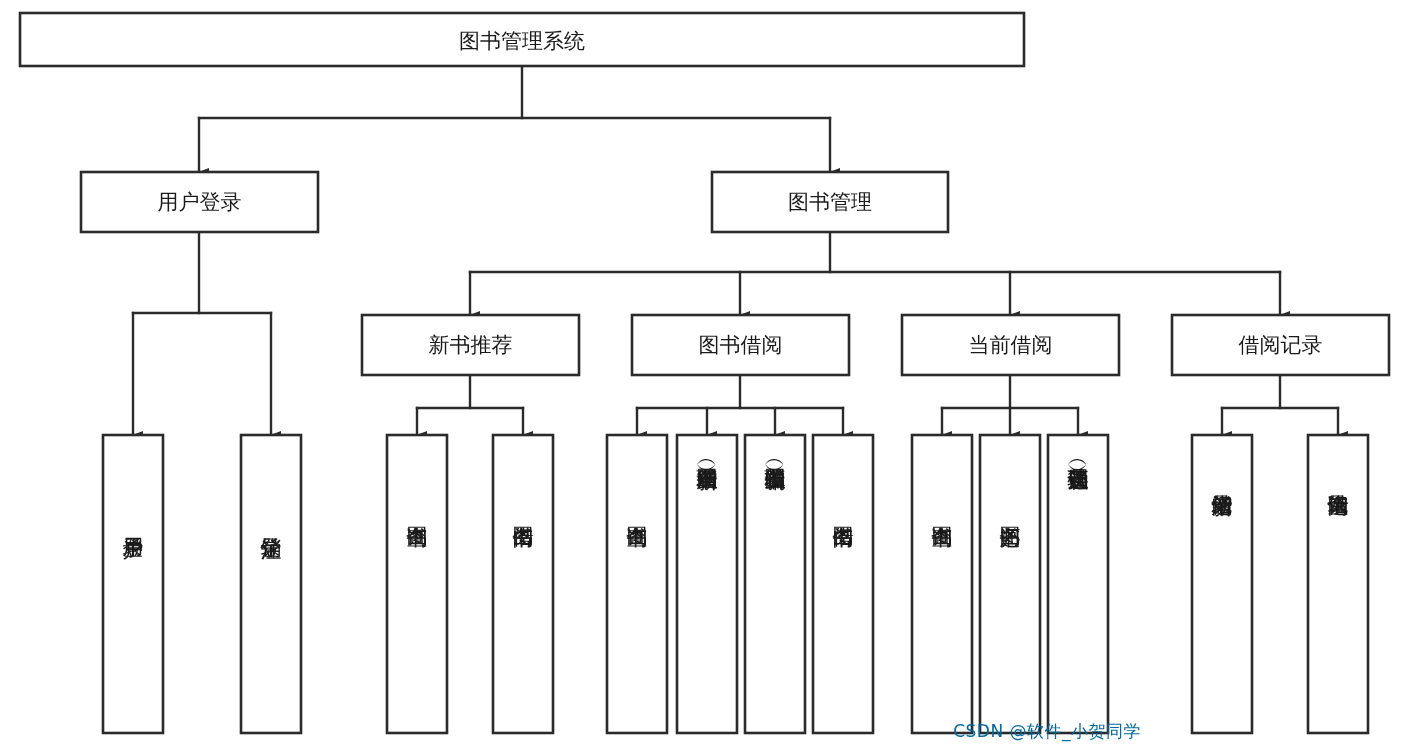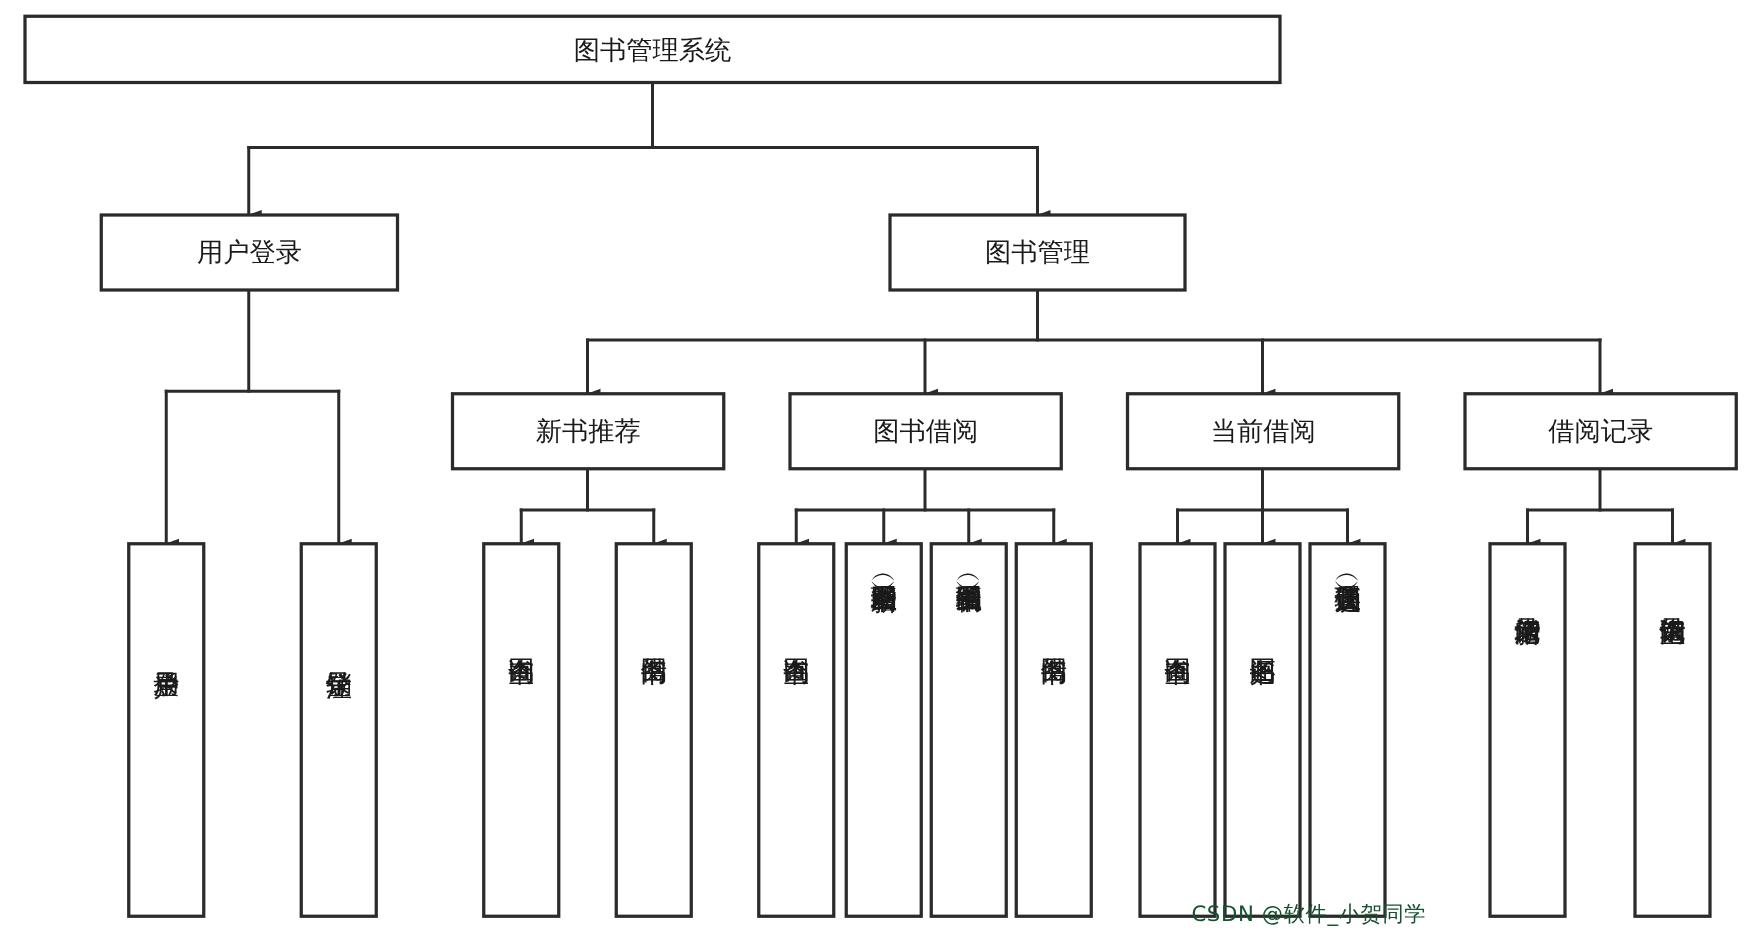--- a/index.html
+++ b/index.html
@@ -48,21 +48,21 @@
     fill: #1a1a1a;
     font-size: 21px;
     text-anchor: middle;
   }
   .watermark-text {
     position: absolute;
     right: 12px;
     bottom: 4px;
     font-family: "DejaVu Sans", "Liberation Sans", sans-serif;
     font-size: 17px;
-    color: #14532d;
+    color: #0369a1;
     white-space: nowrap;
     letter-spacing: 0.5px;
   }
 </style>
 </head>
 <body>
 
 <div id="diagram-root">
 
   <svg id="flow" viewBox="0 0 1405 747">

